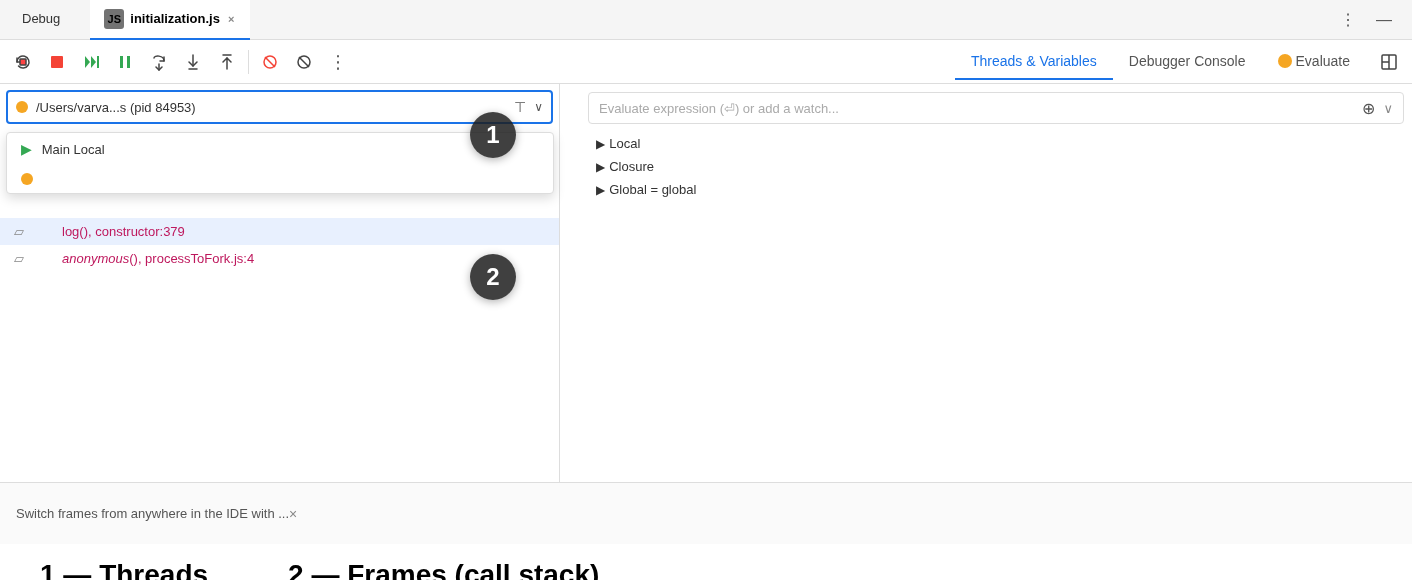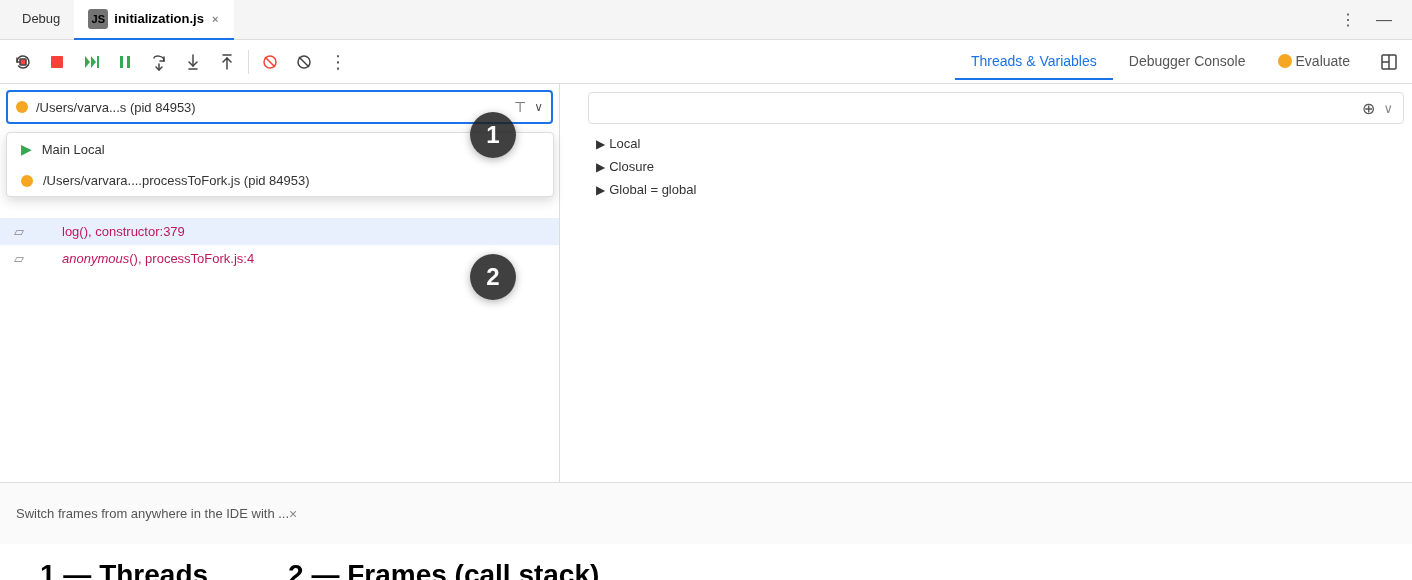--- a/index.html
+++ b/index.html
@@ -17,21 +17,21 @@
       align-items: center;
       background: #f5f5f5;
       border-bottom: 1px solid #ddd;
       height: 40px;
       padding: 0 8px;
       justify-content: space-between;
     }
     .tab-bar-left {
       display: flex;
       align-items: center;
-      gap: 0;
+      gap: 16px;
     }
     .tab {
       display: flex;
       align-items: center;
       gap: 6px;
       padding: 0 14px;
       height: 40px;
       font-size: 13px;
       color: #333;
       cursor: pointer;
@@ -460,39 +460,39 @@
       <span class="chevron-icon">∨</span>
     </div>
 
     <div class="dropdown">
       <div class="dropdown-item">
         <span class="play-icon">▶</span>
         <span>Main Local</span>
       </div>
       <div class="dropdown-item">
         <span class="dot-orange"></span>
-        <span>/Users/varvara....processToFork.js (pid 84953)</span>
       </div>
     </div>
 
     <div class="frame-list" style="margin-top: 88px;">
       <div class="frame-item selected">
         <span class="frame-icon">▱</span>
         <span class="frame-label">log(), constructor:379</span>
       </div>
       <div class="frame-item">
         <span class="frame-icon">▱</span>
         <span class="frame-label"><em>anonymous</em>(), processToFork.js:4</span>
       </div>
     </div>
   </div>
 
   <div class="right-panel">
 
     <div class="expression-bar">
+      <span style="color:#aaa;">Evaluate expression (⏎) or add a watch...</span>
       <span class="plus-btn" style="font-size:16px;">⊕</span>
       <span style="font-size:13px;color:#888;">∨</span>
     </div>
 
     <div class="variables-section">
       <div class="var-section-header">
         <span style="font-size:12px;">▶</span>
         <span>Local</span>
       </div>
       <div class="var-section-header">

